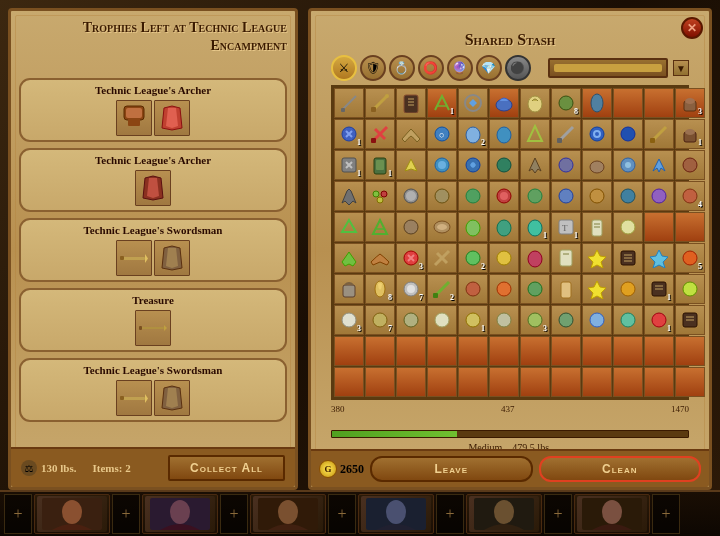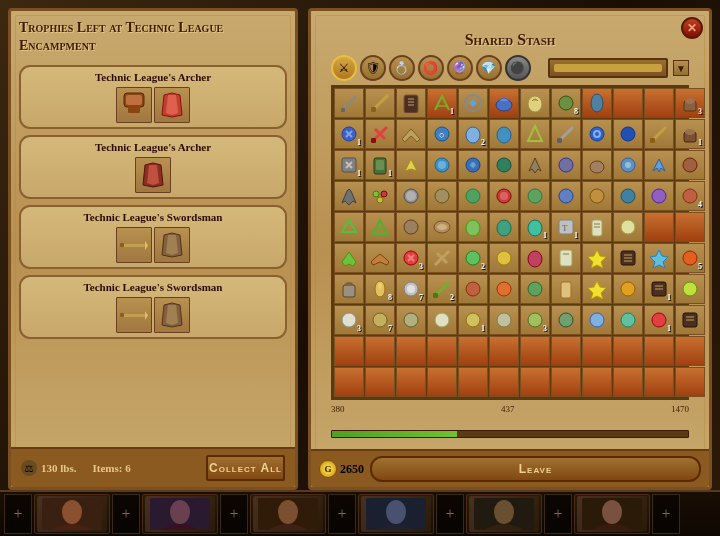--- a/index.html
+++ b/index.html
@@ -72,27 +72,27 @@
       position: absolute;
       top: 8px; left: 8px;
       width: 290px; height: 482px;
       background: linear-gradient(180deg, #c8a96e 0%, #b89050 50%, #c8a96e 100%);
       border: 3px solid #7a5020;
       border-radius: 4px;
       padding: 8px;
     }
 
     .left-panel-title {
-      text-align: left;
+      text-align: right;
       color: #3a1a00;
       font-size: 14px;
       font-weight: bold;
       font-variant: small-caps;
       text-shadow: 1px 1px 0 #e8c88a;
-      margin-bottom: 10px;
+      margin-bottom: 23px;
       line-height: 1.3;
     }
 
     .trophy-item {
       background: linear-gradient(180deg, #d4b87a 0%, #c8a86a 100%);
       border: 2px solid #8a6030;
       border-radius: 11px;
       margin-bottom: 6px;
       padding: 4px;
     }
@@ -141,21 +141,21 @@
       font-weight: bold;
     }
 
     .collect-all-btn {
       background: linear-gradient(180deg, #a07030 0%, #804810 100%);
       border: 2px solid #5a2a00;
       color: #f0d090;
       font-size: 12px;
       font-weight: bold;
       font-variant: small-caps;
-      padding: 4px 1px;
+      padding: 4px 20px;
       cursor: pointer;
       letter-spacing: 1px;
       border-radius: 2px;
     }
 
     .weight-icon {
       width: 16px; height: 16px;
       background: #6a4a20;
       border-radius: 50%;
       display: inline-flex;
@@ -456,20 +456,32 @@
       </div>
       <div class="trophy-item-slot">
         <svg width="24" height="28" viewBox="0 0 24 28">
             <path d="M4 4 L12 2 L20 4 L22 24 L12 26 L2 24 Z" fill="#806040" stroke="#5a3010" stroke-width="1"></path>
             <path d="M8 4 L16 4 L18 22 L12 24 L6 22 Z" fill="#a08050"></path>
           </svg>
       </div>
     </div>
   </div>
 
+  <div class="trophy-item">
+    <div class="trophy-name">Treasure</div>
+    <div class="trophy-items-row">
+      <div class="trophy-item-slot">
+        <svg width="28" height="10" viewBox="0 0 28 10">
+            <rect x="1" y="4" width="24" height="2" fill="#b09040" rx="1"></rect>
+            <polygon points="25,2 28,5 25,8" fill="#c0a040"></polygon>
+            <rect x="0" y="3" width="3" height="4" fill="#7a5020" rx="1"></rect>
+          </svg>
+      </div>
+    </div>
+  </div>
 
   <div class="trophy-item">
     <div class="trophy-name">Technic League's Swordsman</div>
     <div class="trophy-items-row">
       <div class="trophy-item-slot">
         <svg width="28" height="10" viewBox="0 0 28 10">
             <rect x="1" y="4" width="24" height="3" fill="#c0a050" rx="1"></rect>
             <polygon points="25,1 28,5.5 25,10" fill="#e0c060"></polygon>
             <rect x="0" y="3" width="4" height="4" fill="#8a6020" rx="1"></rect>
           </svg>
@@ -480,21 +492,21 @@
             <path d="M8 4 L16 4 L18 22 L12 24 L6 22 Z" fill="#a08050"></path>
           </svg>
       </div>
     </div>
   </div>
 
   <div class="left-footer">
     <div style="display:flex;align-items:center;">
       <div class="weight-icon">⚖</div>
       <span class="left-footer-text">130 lbs.</span>
-      <span class="left-footer-text" style="margin-left:16px;">Items: 6</span>
+      <span class="left-footer-text" style="margin-left:16px;">Items: 2</span>
     </div>
     <button class="collect-all-btn">Collect All</button>
   </div>
 </div>
 
 <div class="right-panel">
   <div class="panel-inner-border"></div>
 
   <div class="right-panel-title">Shared Stash</div>
 
@@ -1093,27 +1105,33 @@
     <span>437</span>
     <span>1470</span>
   </div>
 
   <div class="progress-section">
     <div class="progress-bar-container">
       <div class="progress-bar-fill" style="width: 35%;"></div>
     </div>
   </div>
 
+  <div class="weight-text">
+    <span>Medium</span>
+    &nbsp;&nbsp;
+    <span>479,5 lbs.</span>
+  </div>
 
   <div class="right-footer">
     <div class="gold-amount">
       <div class="gold-icon">G</div>
       <span class="gold-text">2650</span>
     </div>
     <button class="footer-btn">Leave</button>
+    <button class="footer-btn clean-btn">Clean</button>
   </div>
 </div>
 
 <div class="char-bar">
   <div class="char-add-btn">+</div>
   <div class="char-slot">
     <div class="portrait">
       <svg width="60" height="32" viewBox="0 0 60 32">
           <rect x="0" y="0" width="60" height="32" fill="#3a2010" rx="2"></rect>
           <ellipse cx="30" cy="14" rx="10" ry="12" fill="#8a5030"></ellipse>

